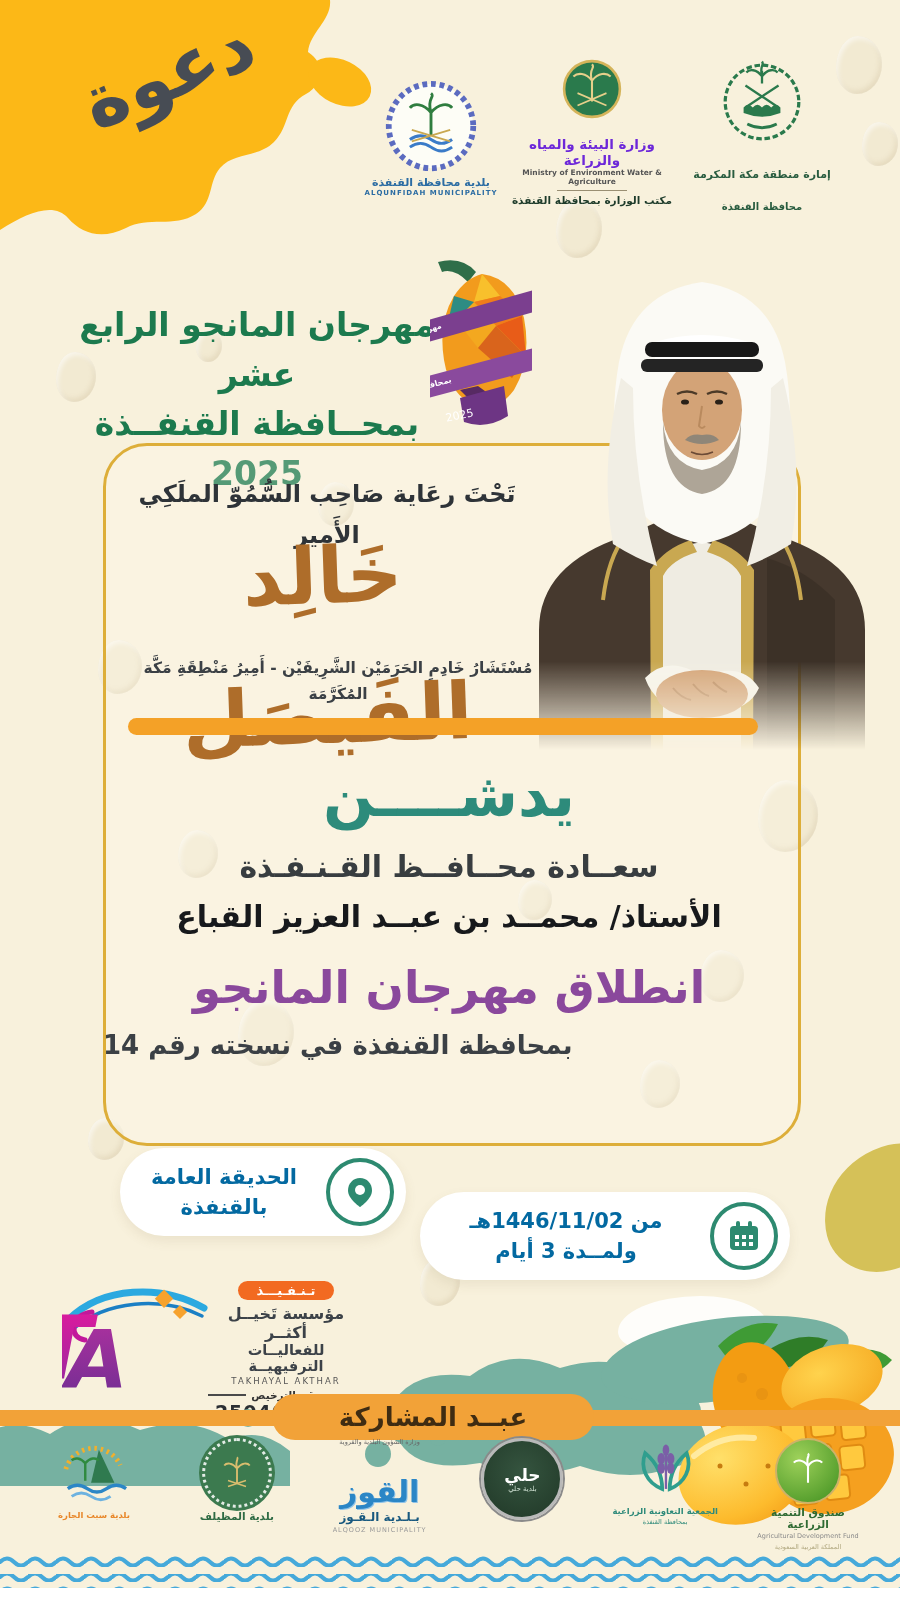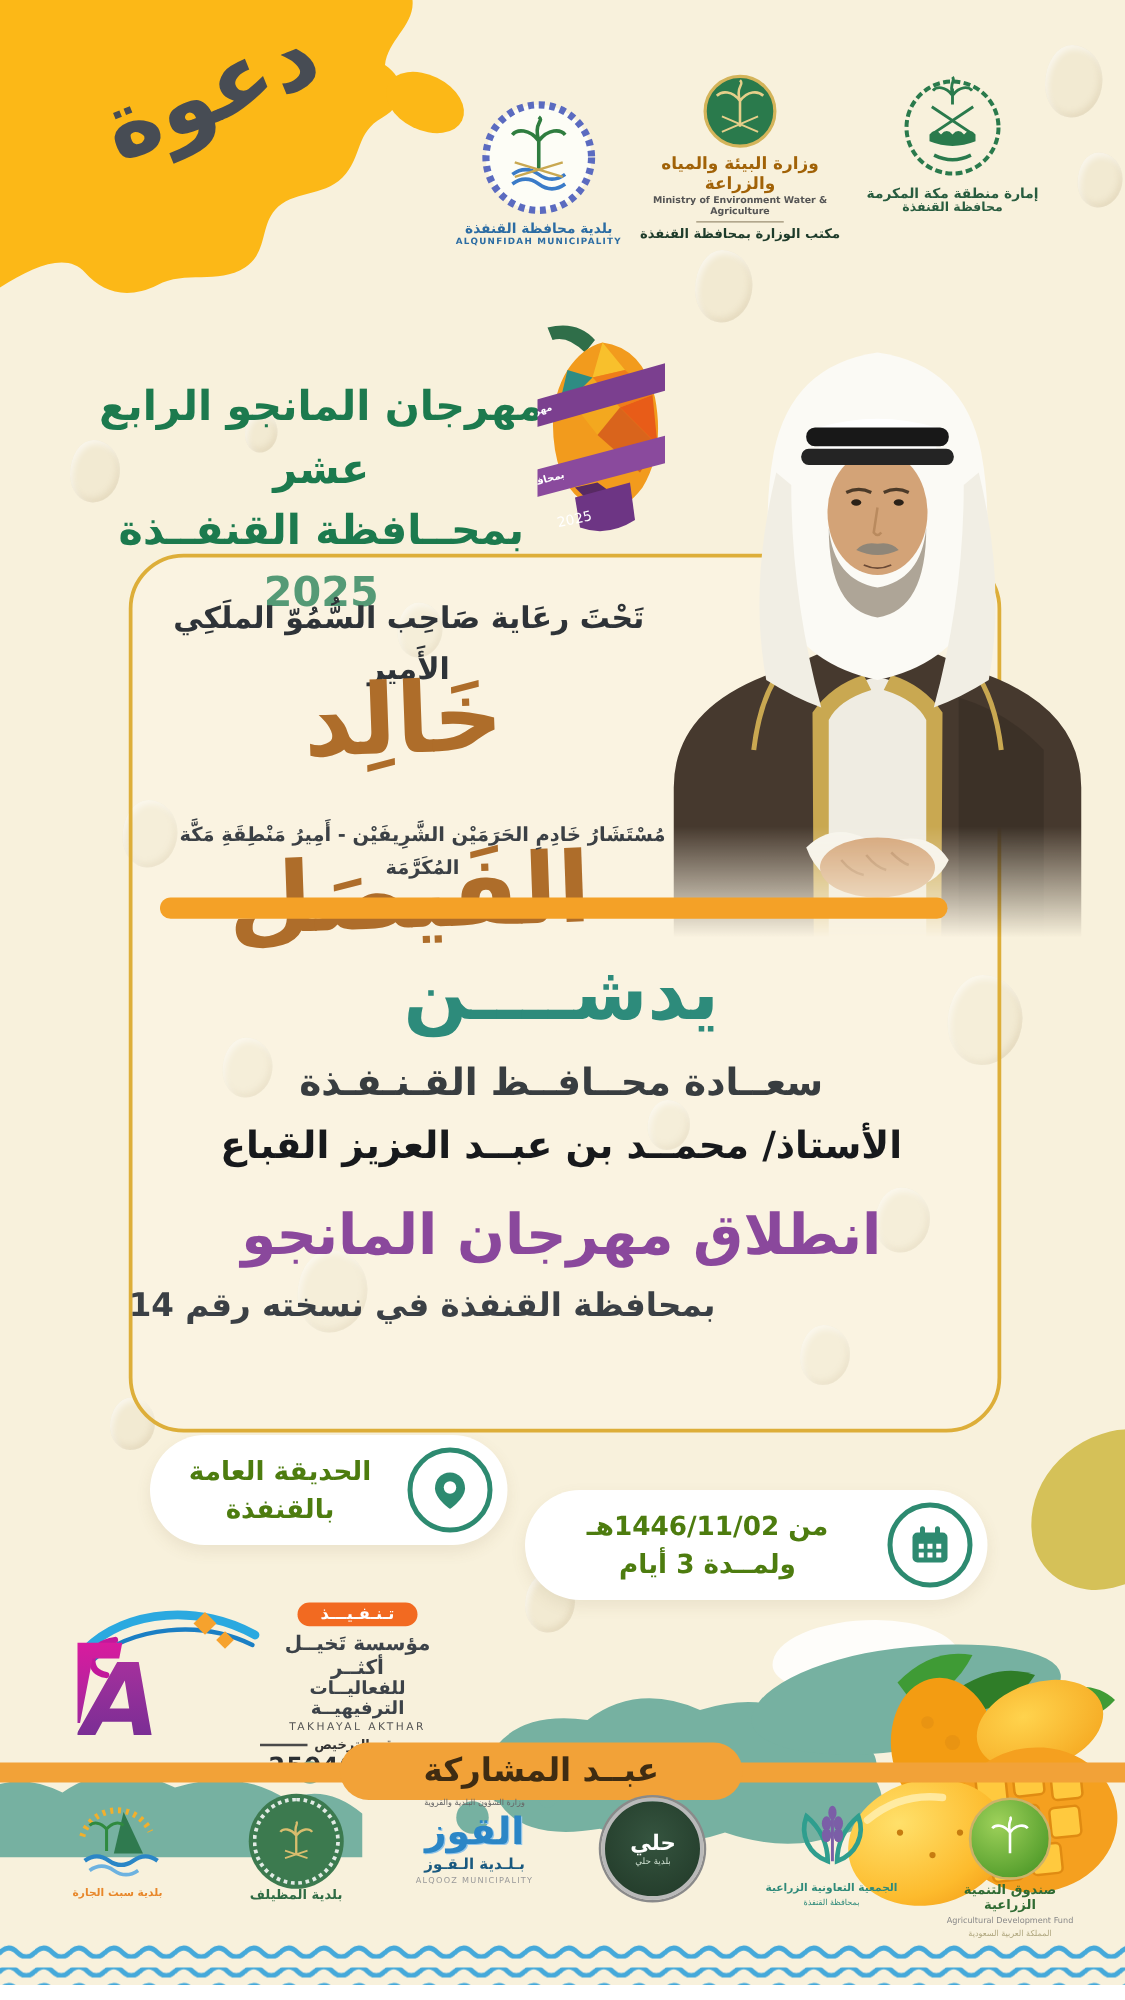--- a/index.html
+++ b/index.html
@@ -36,21 +36,21 @@
         color:#17191c;font-weight:bold;font-size:30px;}
   .event{position:absolute;left:103px;top:952px;width:692px;text-align:center;
         color:#8a489c;font-weight:bold;font-size:45px;line-height:1.6;}
   .event-sub{position:absolute;left:103px;top:1030px;width:692px;text-align:left;
         color:#3b4045;font-weight:bold;font-size:26px;}
   
   .capsule{position:absolute;top:1148px;height:88px;background:#fff;border-radius:46px;
         display:flex;align-items:center;box-shadow:0 5px 12px rgba(120,100,60,0.10);padding:0 12px;}
   .cap-icon{width:60px;height:60px;border-radius:50%;border:4px solid #2d8a70;background:#fff;
         display:flex;align-items:center;justify-content:center;flex:0 0 auto;margin-left:10px;}
-  .cap-text{flex:1;text-align:center;color:#4d7c0f;font-weight:bold;font-size:21px;line-height:1.45;}
+  .cap-text{flex:1;text-align:center;color:#0369a1;font-weight:bold;font-size:21px;line-height:1.45;}
   
   .org-col{position:absolute;left:208px;top:1280px;width:156px;text-align:center;}
   .org-badge{display:inline-block;background:#f26a21;color:#fff;font-weight:bold;font-size:13px;
         padding:2px 18px;border-radius:12px;}
   .org-l1{font-size:16px;font-weight:bold;color:#3c4248;margin-top:4px;}
   .org-l2{font-size:14.5px;font-weight:bold;color:#3c4248;}
   .org-en{font-size:8.5px;color:#555;letter-spacing:2px;margin-top:2px;}
   .org-lic{display:flex;align-items:center;gap:5px;margin-top:3px;}
   .org-lic .ln{flex:1;height:1.5px;background:#4a4a4a;}
   .org-lic .lb{font-size:10.5px;font-weight:bold;color:#333;}
@@ -98,39 +98,39 @@
   <div class="drop" style="left:420px;top:1258px;width:40px;height:48px;"></div>
 
   <svg class="abs" style="left:0;top:0;" width="470" height="290" viewBox="0 0 470 290">
     <path d="M0 0 L330 0 C332 20 310 32 308 52 C326 64 324 84 306 94 C284 106 290 126 274 142
              C258 158 234 152 220 168 C208 182 214 202 196 214 C174 228 148 216 126 228
              C102 240 82 234 68 218 C54 202 28 212 0 230 Z" fill="#fcb817"></path>
     <ellipse cx="340" cy="82" rx="33" ry="22" fill="#fcb817" transform="rotate(26 340 82)"></ellipse>
   </svg>
   <div class="invite-word">دعوة</div>
 
-  <div class="logo-block" style="left:688px;top:56px;width:148px;">
+  <div class="logo-block" style="left:688px;top:56px;width:148px;gap:20px;">
     <svg width="92" height="92" viewBox="0 0 100 100">
       <circle cx="50" cy="50" r="40" fill="none" stroke="#2a7a4c" stroke-width="3.5" stroke-dasharray="6 3"></circle>
       <path d="M50 16 V30 M50 22 C44 14 36 14 33 18 M50 22 C56 14 64 14 67 18 M50 22 C47 10 53 10 50 6" fill="none" stroke="#2a7a4c" stroke-width="2.5"></path>
       <path d="M32 32 L68 56 M68 32 L32 56" stroke="#2a7a4c" stroke-width="2.5"></path>
       <path d="M30 56 Q35 50 40 56 Q45 50 50 56 Q55 50 60 56 Q65 50 70 56 L70 62 Q50 70 30 62 Z" fill="#2a7a4c"></path>
       <path d="M34 74 Q50 82 66 74" fill="none" stroke="#2a7a4c" stroke-width="3"></path>
     </svg>
     <div class="logo-cap-ar" style="font-size:11px;color:#285c3f;">إمارة منطقة مكة المكرمة</div>
     <div class="logo-cap-ar" style="font-size:10px;color:#285c3f;">محافظة القنفذة</div>
   </div>
 
   <div class="logo-block" style="left:508px;top:58px;width:168px;">
     <svg width="62" height="62" viewBox="0 0 60 60">
       <circle cx="30" cy="30" r="27" fill="#2a7a4c" stroke="#d4b45a" stroke-width="2.5"></circle>
       <path d="M30 42 V22 M30 22 C24 14 16 14 12 18 M30 22 C36 14 44 14 48 18 M30 22 C26 10 34 10 30 6" fill="none" stroke="#e6cf8a" stroke-width="2"></path>
       <path d="M16 46 L44 34 M16 34 L44 46" stroke="#e6cf8a" stroke-width="1.6"></path>
     </svg>
-    <div class="logo-cap-ar" style="font-size:13.5px;color:#a16207;margin-top:3px;">وزارة البيئة والمياه والزراعة</div>
+    <div class="logo-cap-ar" style="font-size:13.5px;color:#6d28d9;margin-top:16px;">وزارة البيئة والمياه والزراعة</div>
     <div style="font-size:7.5px;color:#555;font-weight:bold;">Ministry of Environment Water &amp; Agriculture</div>
     <div style="width:70px;height:1px;background:#9a8f73;margin:4px 0 3px;"></div>
     <div class="logo-cap-ar" style="font-size:10.5px;color:#1d3b2a;">مكتب الوزارة بمحافظة القنفذة</div>
   </div>
 
   <div class="logo-block" style="left:356px;top:80px;width:150px;">
     <svg width="96" height="96" viewBox="0 0 100 100">
       <circle cx="50" cy="48" r="44" fill="#fdfdf6" stroke="#5b6bc0" stroke-width="6" stroke-dasharray="5 4"></circle>
       <path d="M50 58 V32 M50 34 C42 24 32 24 28 29 M50 34 C58 24 68 24 72 29 M50 34 C45 18 55 18 50 14" fill="none" stroke="#2f7d3f" stroke-width="3"></path>
       <path d="M28 62 Q39 54 50 62 T72 62 M28 70 Q39 62 50 70 T72 70" fill="none" stroke="#3a7bc8" stroke-width="3"></path>
@@ -377,21 +377,21 @@
     <div class="pt-item">
       <div class="circle-ic" style="width:76px;height:76px;background:radial-gradient(circle at 50% 40%,#35543f,#203827);
            border:3px solid #b9b9b9;box-shadow:0 0 0 2px #8a8a8a;">
         <div style="color:#fff;font-weight:bold;font-size:17px;">حلي</div>
         <div style="color:#cfe0d2;font-size:7px;">بلدية حلي</div>
       </div>
     </div>
 
     <div class="pt-item">
       <div class="tiny" style="color:#666;">وزارة الشؤون البلدية والقروية</div>
-      <div style="font-size:30px;font-weight:bold;color:#2b86c6;line-height:1.1;text-shadow:1px 1px 0 #8fc3e8;">القوز</div>
+      <div style="font-size:30px;font-weight:bold;color:#2b86c6;line-height:1.1;text-shadow:1px 1px 0 #8fc3e8;margin-top:26px;">القوز</div>
       <div style="font-size:12px;font-weight:bold;color:#19597f;">بـلـدية الـقـوز</div>
       <div class="tiny" style="color:#999;letter-spacing:1px;">ALQOOZ MUNICIPALITY</div>
     </div>
 
     <div class="pt-item">
       <div class="circle-ic" style="width:64px;height:64px;background:#3c7a4f;border:3px dotted rgba(255,255,255,0.85);
            box-shadow:0 0 0 3px #3c7a4f;">
         <svg width="36" height="36" viewBox="0 0 48 48">
           <path d="M24 38 V18 M24 18 C18 10 10 10 7 14 M24 18 C30 10 38 10 41 14 M24 18 C21 6 27 6 24 3" fill="none" stroke="#d9bd6e" stroke-width="2.5"></path>
           <path d="M12 42 L36 34 M12 34 L36 42" stroke="#d9bd6e" stroke-width="1.8"></path>

